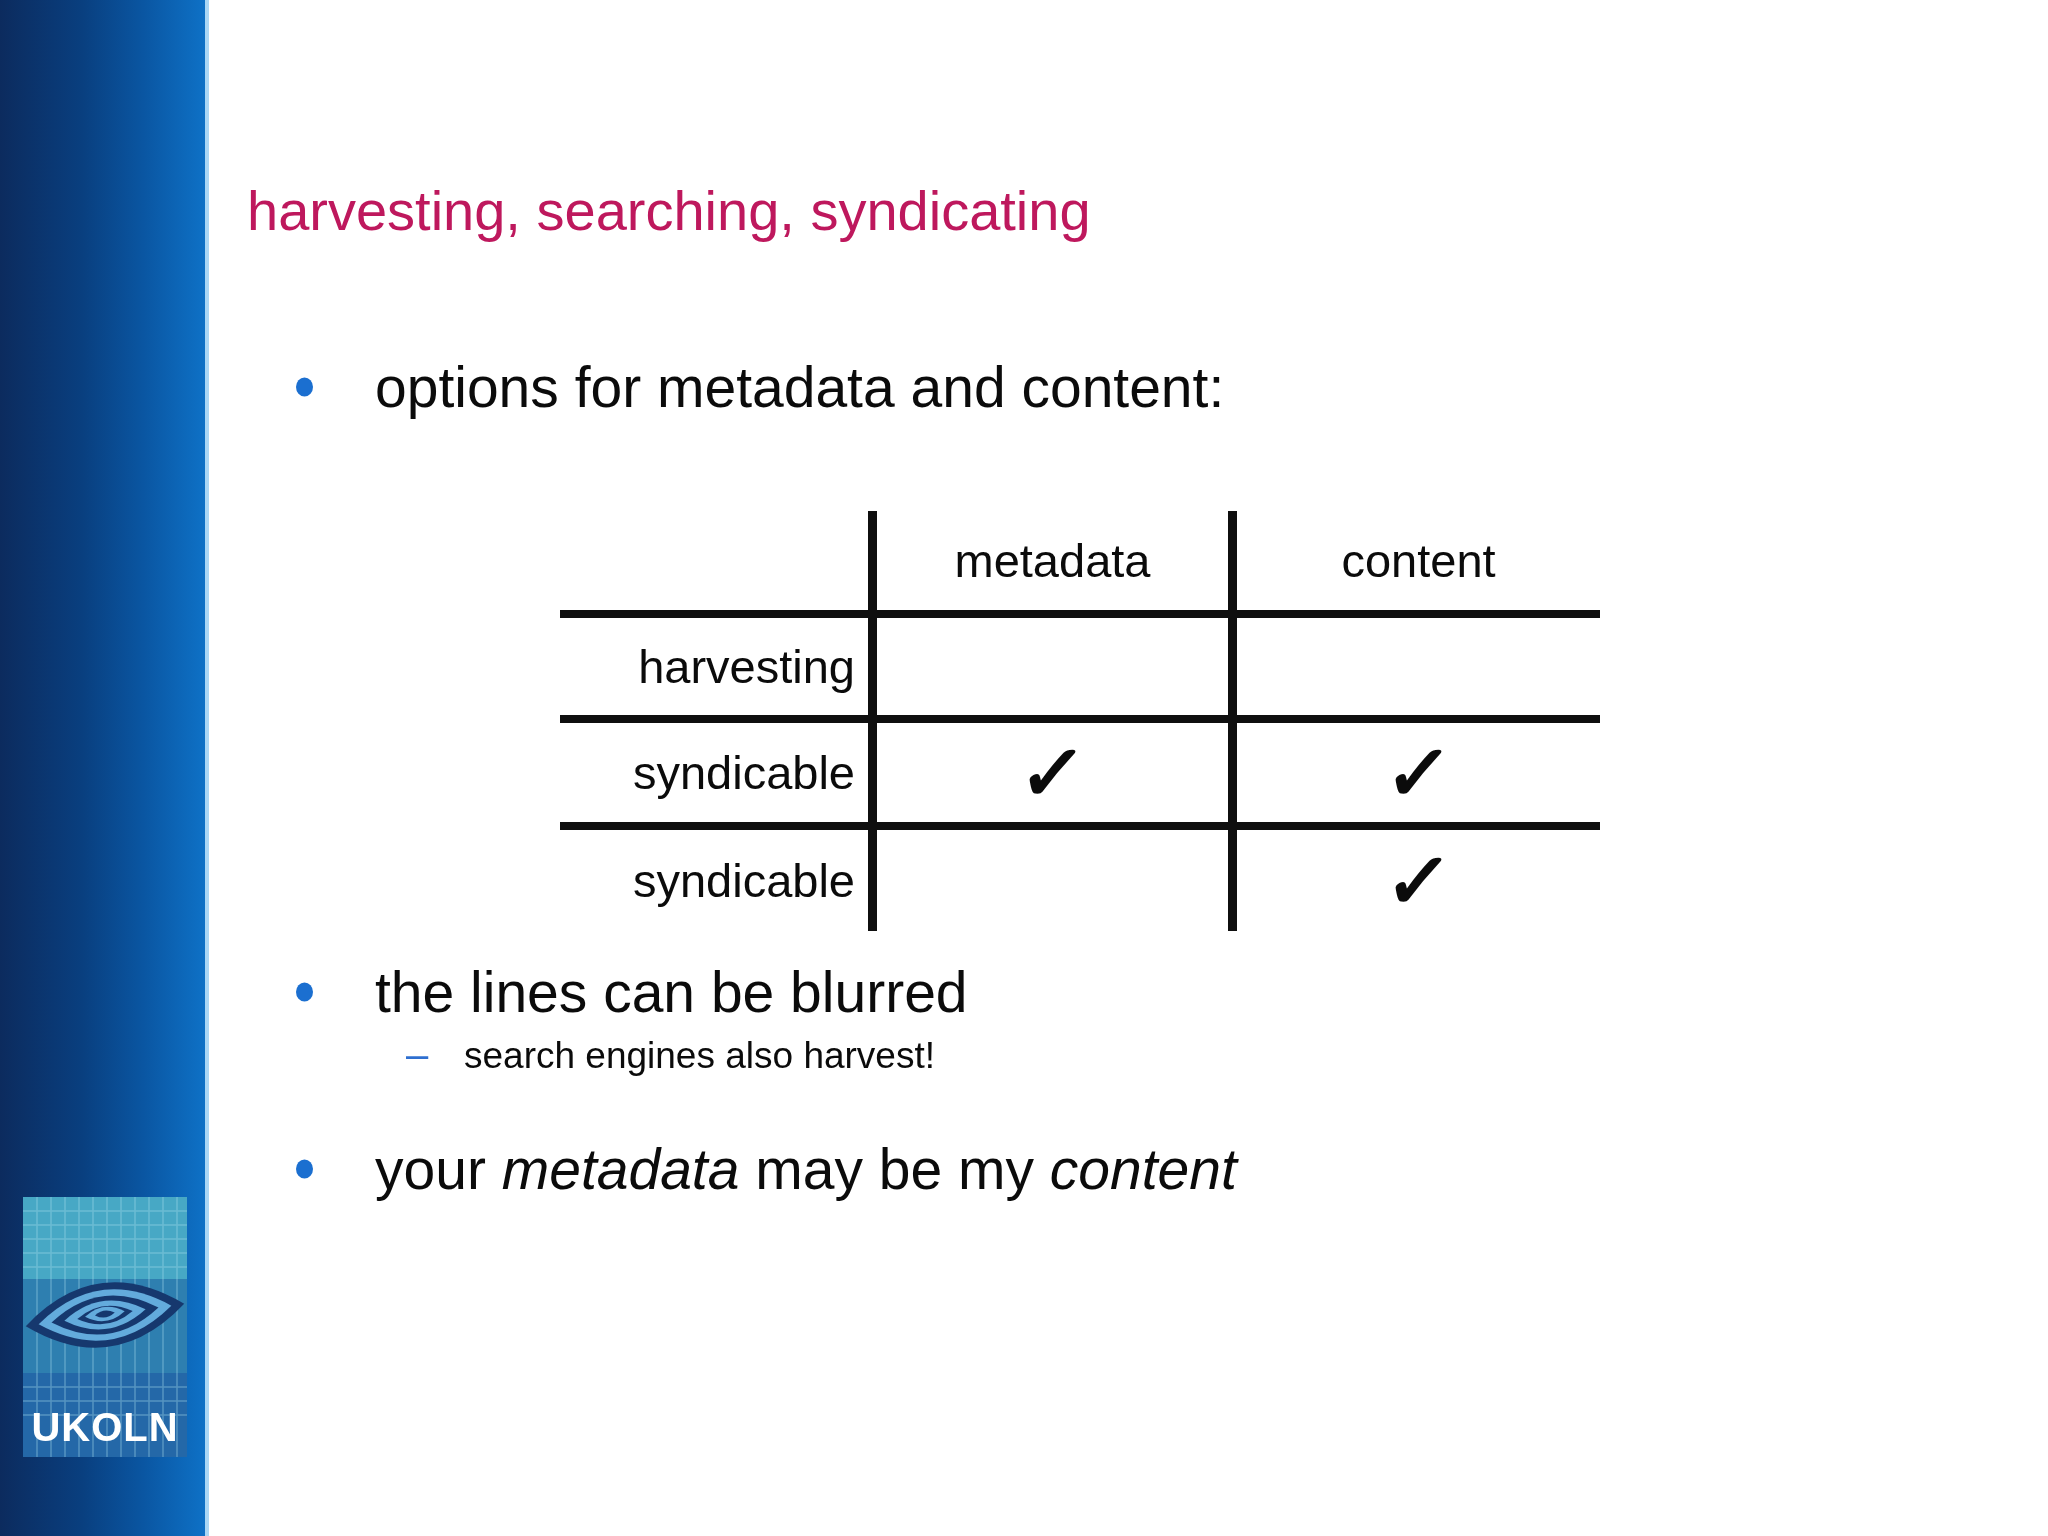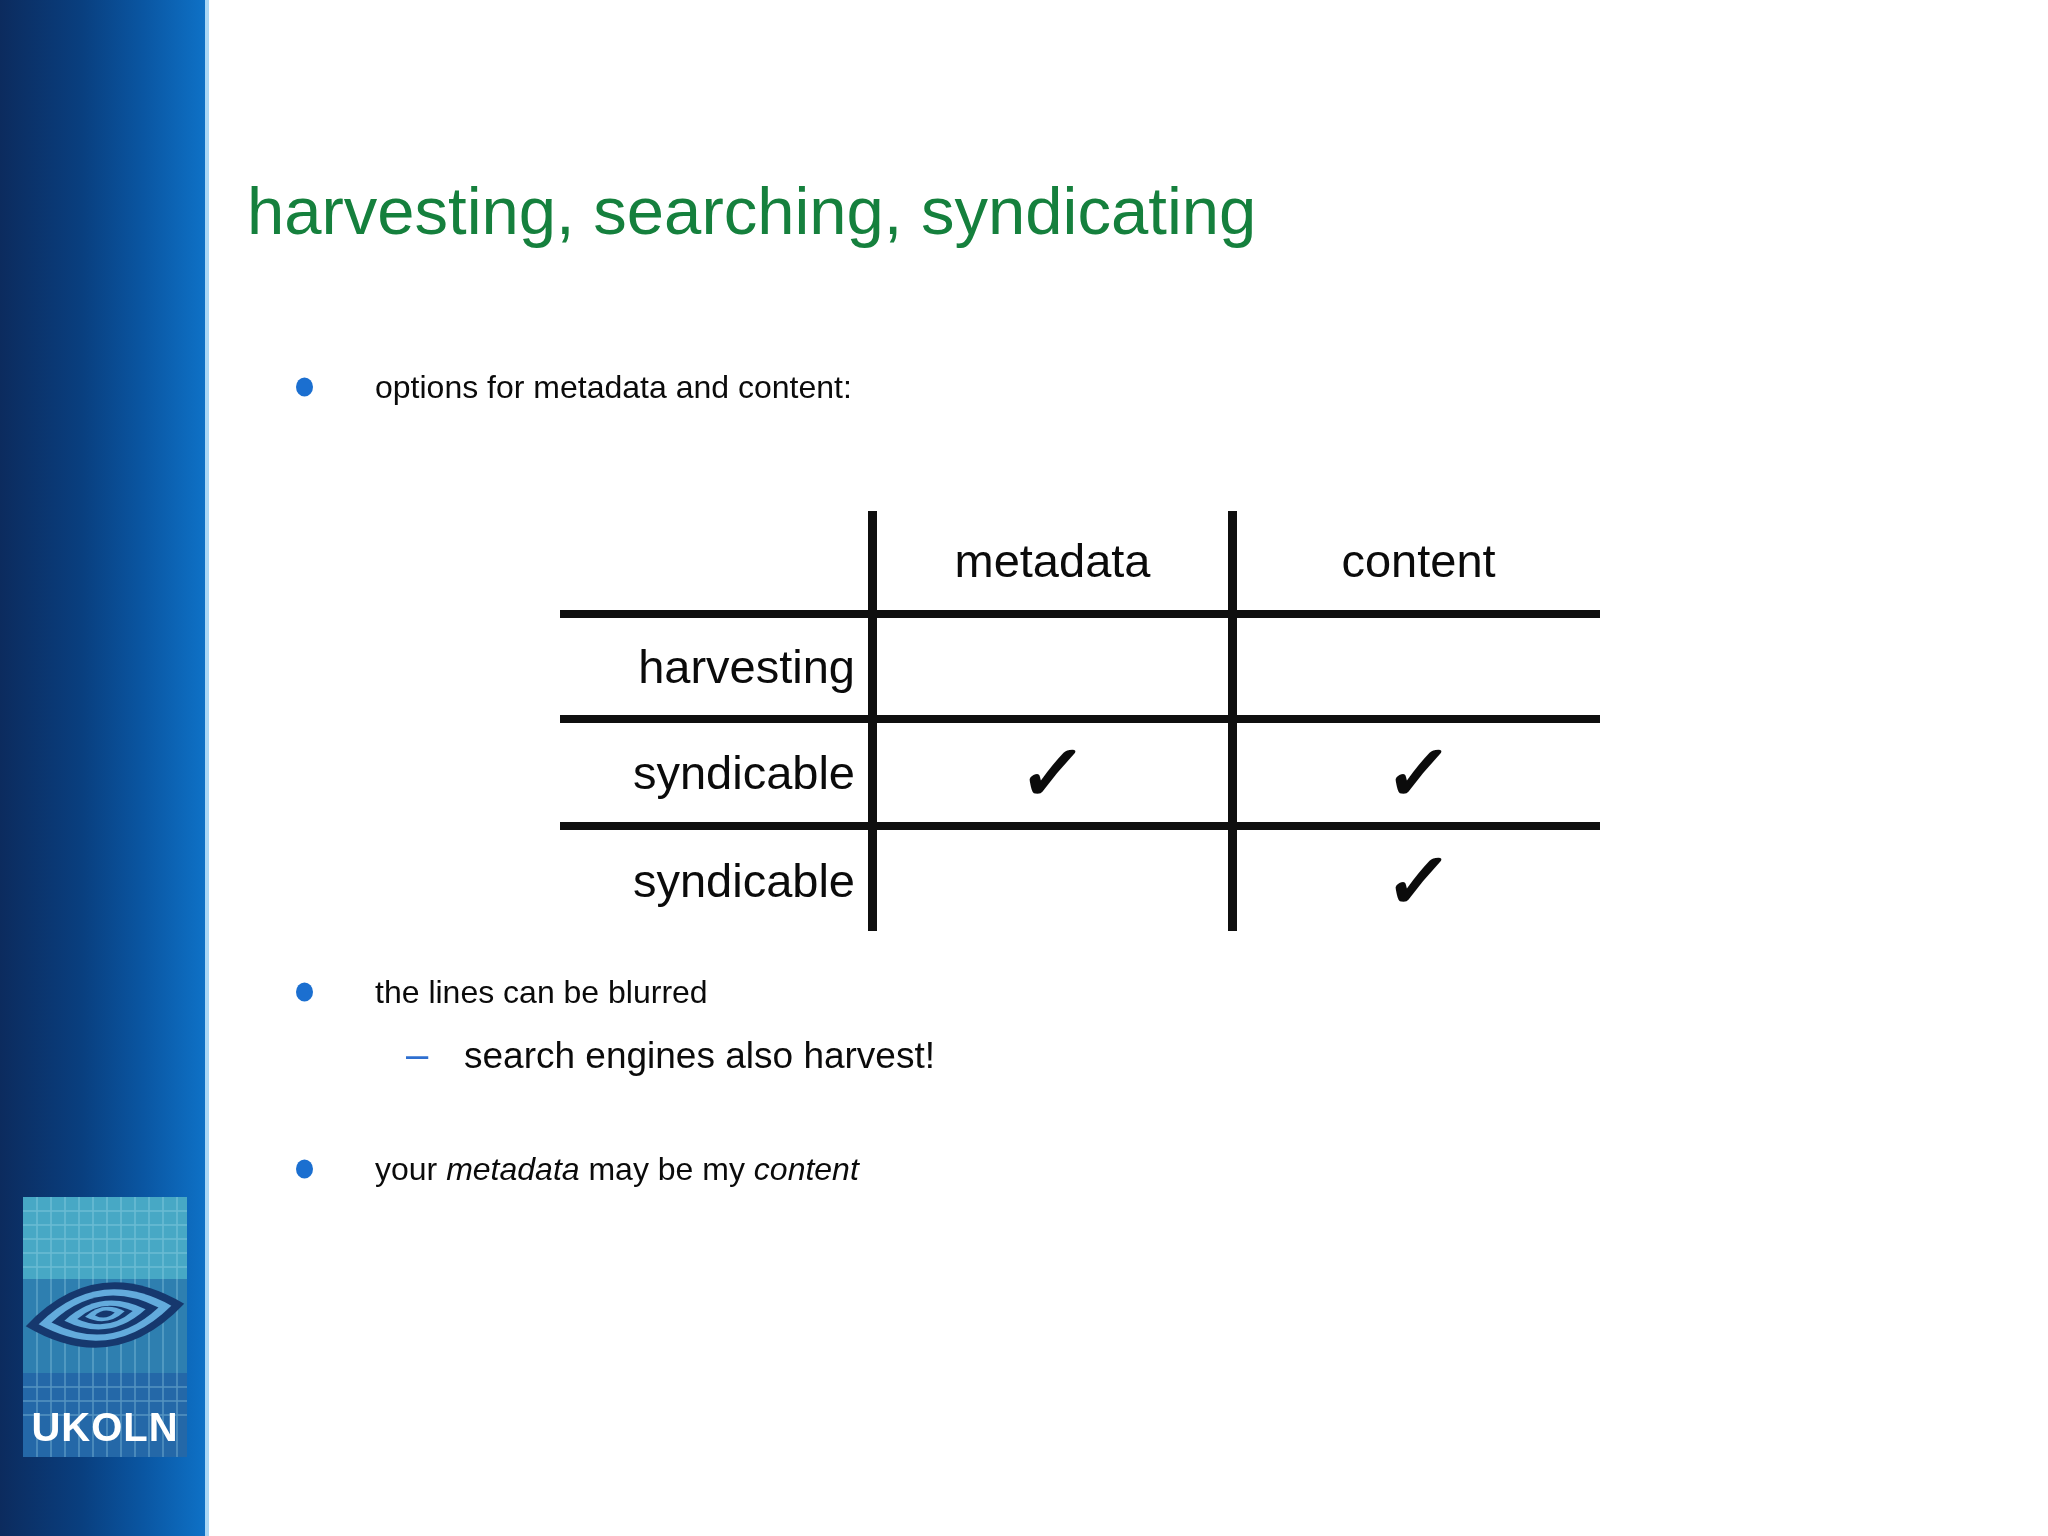--- a/index.html
+++ b/index.html
@@ -23,29 +23,29 @@
   }
 
   .logo {
     position: absolute; left: 23px; top: 1197px; width: 148px; height: 260px;
   }
 
   
   .title {
     position: absolute; left: 247px; top: 160px; height: 100px; right: 60px;
     display: flex; align-items: center;
-    font-size: 67px; color: #15803d; letter-spacing: 0px;
+    font-size: 56px; color: #be185d; letter-spacing: 0px;
     white-space: nowrap;
   }
 
   
   .bullet-row {
     position: absolute; left: 0; width: 2048px; height: 70px;
     display: flex; align-items: center;
-    font-size: 32px; color: #0b0b0b;
+    font-size: 57px; color: #0b0b0b;
     white-space: pre;
   }
   .bullet-row .text { margin-left: 375px; }
   .dot {
     position: absolute; left: 296px; top: 50%; transform: translateY(-50%);
     width: 17px; height: 19px; border-radius: 50%;
     background: #1B6FD0;
   }
   .sub-bullet-row {
     position: absolute; left: 0; width: 2048px; height: 58px;

